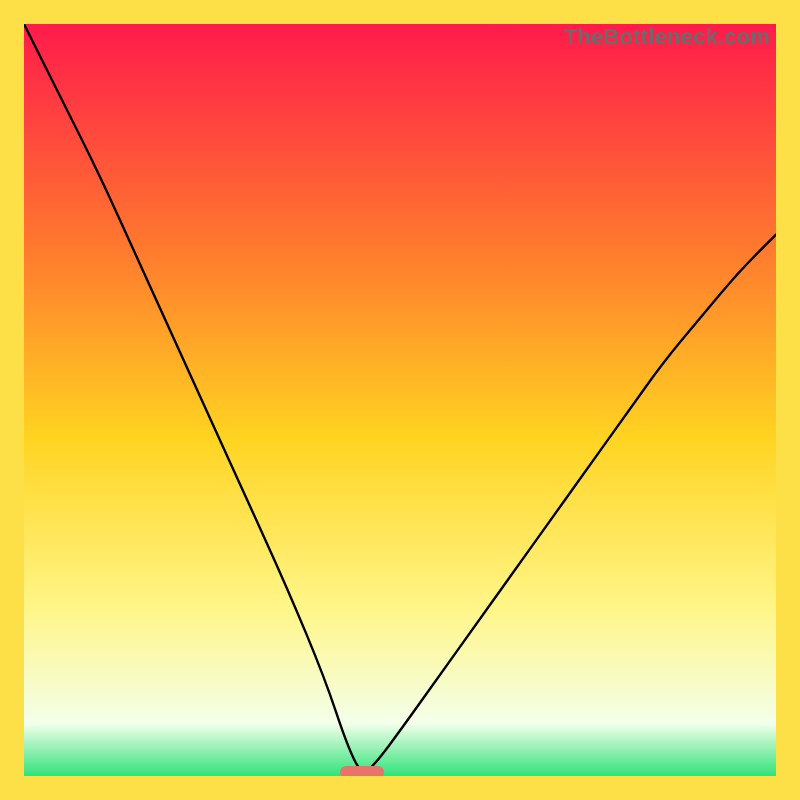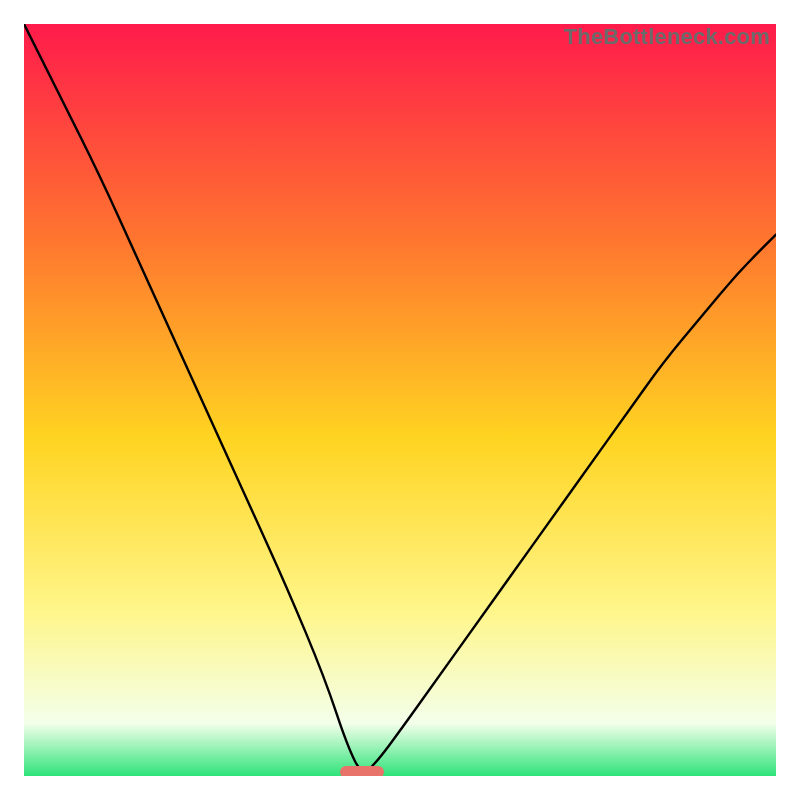--- a/index.html
+++ b/index.html
@@ -8,21 +8,21 @@
     width: 800px;
     height: 800px;
     background: #000;
     overflow: hidden;
     font-family: Arial, Helvetica, sans-serif;
   }
   .frame {
     position: relative;
     width: 800px;
     height: 800px;
-    background: #ffffff;
+    background: #fde047;
   }
   .plot-area {
     position: absolute;
     left: 24px;
     top: 24px;
     width: 752px;
     height: 752px;
     overflow: hidden;
   }
   .watermark {

